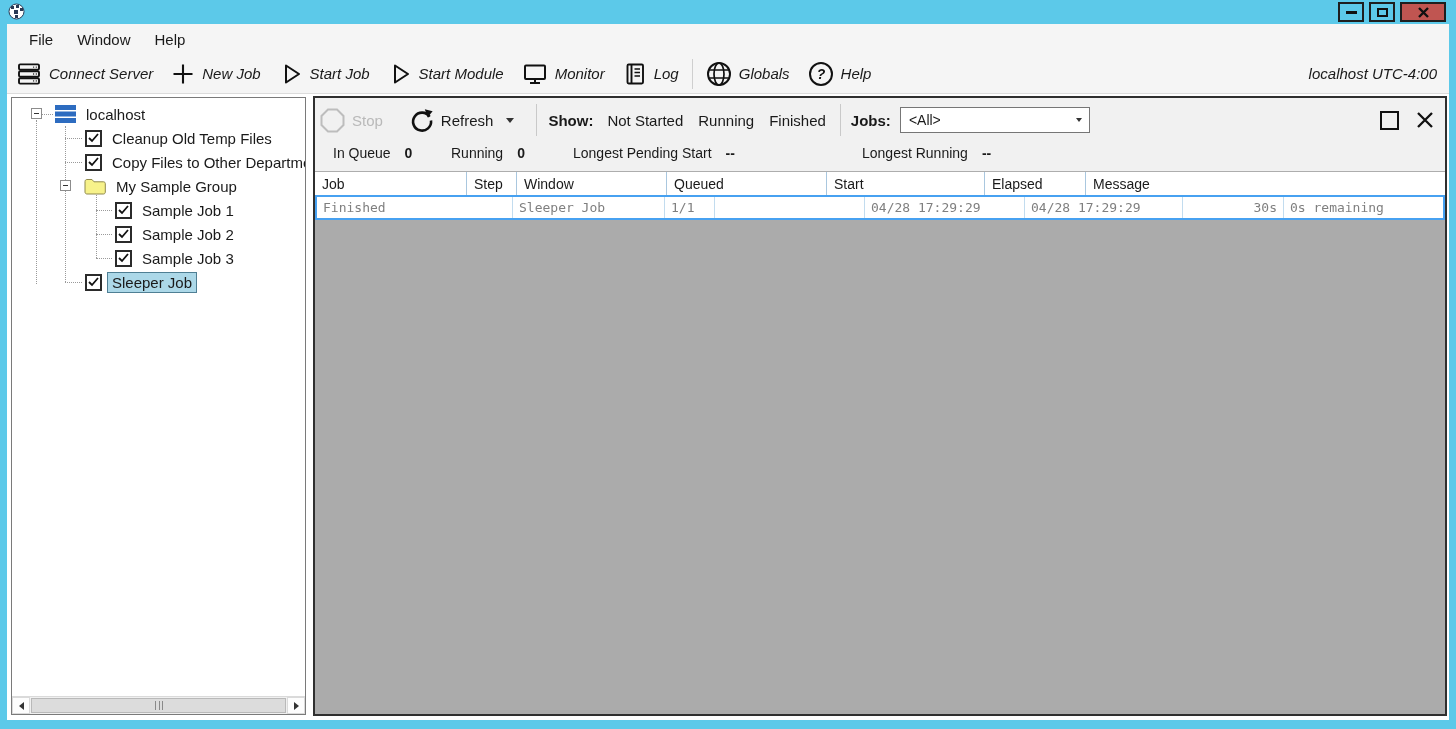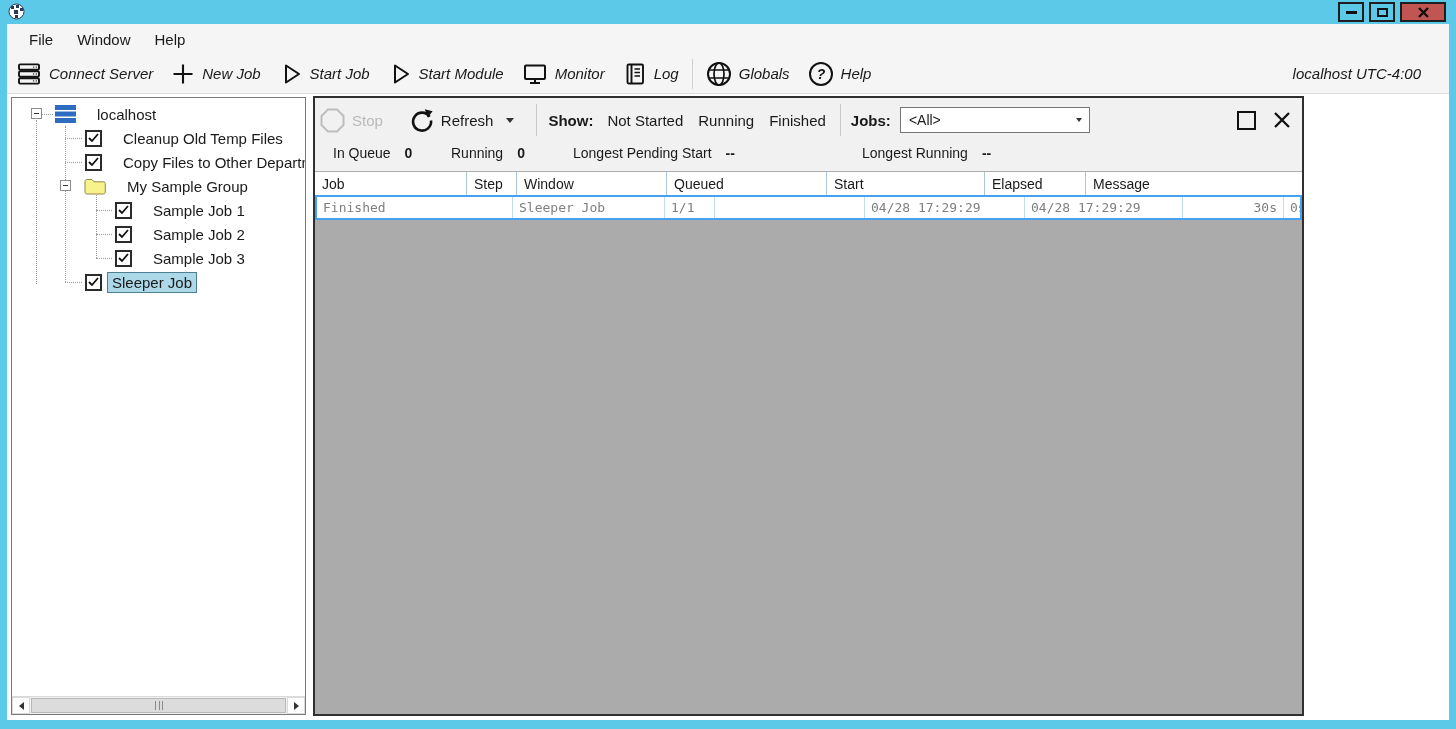--- a/index.html
+++ b/index.html
@@ -24,47 +24,47 @@
   .glyph-max { width:11px; height:9px; border:2px solid #111; background:transparent; }
 
   
   .menubar { position:absolute; left:7px; right:7px; top:24px; height:30px; background:#F5F5F5; display:flex; align-items:center; padding-left:10px; }
   .menu-item { font-size:15px; padding:4px 12px; }
 
   
   .toolbar { position:absolute; left:7px; right:7px; top:54px; height:40px; background:#F5F5F5; border-bottom:1px solid #DCDCDC; display:flex; align-items:center;font-style:italic; }
   .tbtn { display:flex; align-items:center; gap:7px; font-size:15px; margin:0 9px; white-space:nowrap; }
   .tb-sep { width:1px; height:30px; background:#CFCFCF; margin:0 4px; }
-  .tb-status { margin-left:auto; margin-right:28px; font-size:15px; }
+  .tb-status { margin-left:auto; margin-right:12px; font-size:15px; }
 
   
   .main { position:absolute; left:7px; right:7px; top:94px; bottom:9px; background:#FFFFFF; }
 
   
   .tree-panel { position:absolute; left:4px; top:3px; width:295px; height:618px; background:#fff; border:1px solid #7A7A7A; overflow:hidden; }
   .tree-inner { position:absolute; left:0; top:0; right:0; bottom:18px; overflow:hidden; }
   .tree-row { position:absolute; height:24px; display:flex; align-items:center; white-space:nowrap; }
-  .tree-label { font-size:15px; margin-left:21px; }
+  .tree-label { font-size:15px; margin-left:10px; }
   .tree-label.selected { background:#ACD8E8; border:1px solid #4F7F94; padding:1px 4px; margin-left:5px; }
   .vline { position:absolute; width:0; border-left:1px dotted #9a9a9a; }
   .hstub { position:absolute; height:0; border-top:1px dotted #9a9a9a; }
   .expander { position:absolute; width:11px; height:11px; background:#fff; border:1px solid #8c8c8c; }
   .expander::after { content:""; position:absolute; left:2px; right:2px; top:4px; border-top:1px solid #333; }
   .cb { width:17px; height:17px; min-width:17px; background:#fff; border:2px solid #2b2b2b; display:flex; align-items:center; justify-content:center; }
 
   
   .hscroll { position:absolute; left:0; right:0; bottom:0; height:18px; background:#F0F0F0; border-top:1px solid #DADADA; display:flex; align-items:stretch; }
   .sbtn { width:18px; background:#FDFDFD; border:1px solid #DADADA; display:flex; align-items:center; justify-content:center; }
   .scroll-thumb { flex:1; margin:1px 1px; background:#DCDCDC; border:1px solid #B9B9B9; display:flex; align-items:center; justify-content:center; }
   .grip { width:8px; height:9px; background:repeating-linear-gradient(90deg,#8a8a8a 0 1px,transparent 1px 3.5px); }
   .arrow-left { width:0; height:0; border-top:4px solid transparent; border-bottom:4px solid transparent; border-right:5px solid #333; }
   .arrow-right { width:0; height:0; border-top:4px solid transparent; border-bottom:4px solid transparent; border-left:5px solid #333; }
 
   
-  .monitor-panel { position:absolute; left:306px; top:2px; width:991px; height:620px; border:2px solid #2F2F2F; background:#F1F1F1; overflow:hidden; }
+  .monitor-panel { position:absolute; left:306px; top:2px; width:1134px; height:620px; border:2px solid #2F2F2F; background:#F1F1F1; overflow:hidden; }
   .mon-toolbar { position:absolute; left:0; right:0; top:0; height:44px; background:#F1F1F1; display:flex; align-items:center; }
   .mtbtn { display:flex; align-items:center; gap:7px; font-size:15px; }
   .mtbtn.disabled { color:#B9B9B9; }
   .mon-sep { width:1px; height:32px; background:#C9C9C9; }
   .caret-down { width:0; height:0; border-left:4px solid transparent; border-right:4px solid transparent; border-top:5px solid #333; }
   .show-label, .jobs-label { font-weight:bold; font-size:15px; }
   .filter-item { font-size:15px; }
   .combo { width:190px; height:26px; background:#fff; border:1px solid #767676; display:flex; align-items:center; padding:0 8px; font-size:14px; position:relative; }
   .combo .caret-down { position:absolute; right:7px; border-left-width:3.5px; border-right-width:3.5px; border-top-width:4.5px; }
   .panel-controls { margin-left:auto; display:flex; align-items:center; gap:16px; margin-right:10px; }

